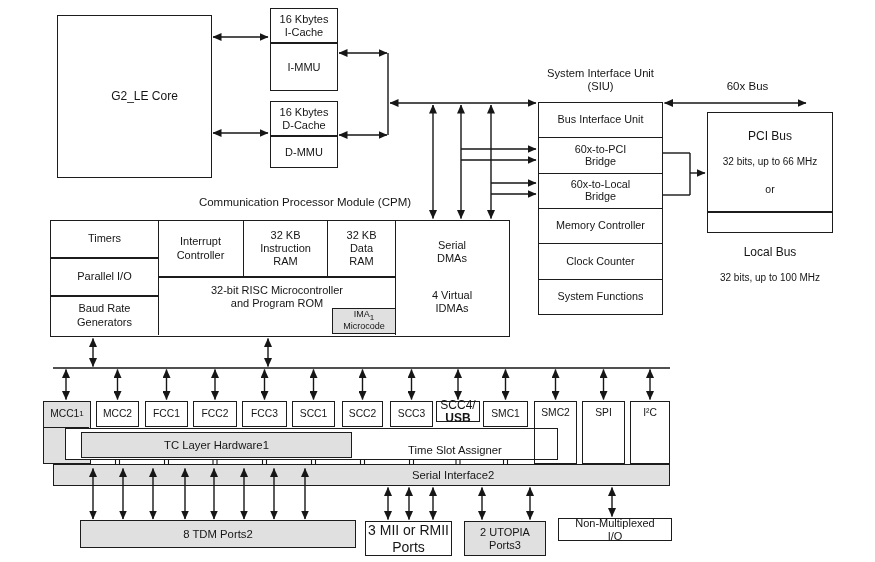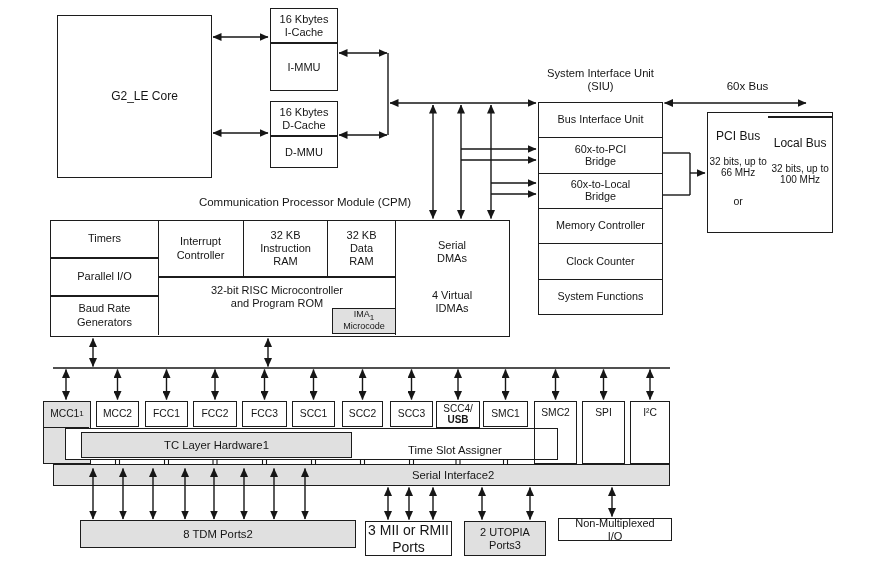--- a/index.html
+++ b/index.html
@@ -47,27 +47,27 @@
 Bridge</div>
     <div class="siu-row">60x-to-Local
 Bridge</div>
     <div class="siu-row">Memory Controller</div>
     <div class="siu-row">Clock Counter</div>
     <div class="siu-row">System Functions</div>
   </div>
 
   <div class="lbl" style="left:705px;top:79px;width:85px;height:15px;">60x Bus</div>
 
-  <div class="box" style="left:707px;top:112px;width:126px;height:121px;flex-direction:row;align-items:stretch;justify-content:flex-start;">
+  <div class="box" style="left:707px;top:112px;width:126px;height:121px;flex-direction:column;align-items:stretch;justify-content:flex-start;">
     <div style="padding-top:5px;">
       <div class="f12">PCI Bus</div>
       <div class="f10">32 bits, up to 66 MHz</div>
       <div style="font-size:10.5px;margin-top:4px;">or</div>
     </div>
-    <div style="border-top:2px solid #1c1c1c;padding-top:7px;margin-top:3px;">
+    <div style="border-top:2px solid #1c1c1c;padding-top:21px;margin-top:3px;">
       <div class="f12">Local Bus</div>
       <div class="f10">32 bits, up to 100 MHz</div>
     </div>
   </div>
 
   <div class="lbl" style="left:95px;top:195px;width:420px;height:16px;">Communication Processor Module (CPM)</div>
   <div class="box" style="left:50px;top:220px;width:460px;height:117px;">
     
     <div class="iline" style="left:106.5px;top:0;width:1.5px;height:114px;"></div>
     <div class="iline" style="left:191.5px;top:0;width:1.5px;height:55px;"></div>
@@ -111,21 +111,21 @@
   <div class="box gray" style="left:81px;top:432px;width:271px;height:26px;font-size:11.3px;">TC Layer Hardware1</div>
   <div class="lbl" style="left:352px;top:430px;width:206px;height:41px;font-size:11.3px;">Time Slot Assigner</div>
 
   <div class="box chan" style="left:96px;top:401px;width:43px;height:26px;">MCC2</div>
   <div class="box chan" style="left:145px;top:401px;width:43px;height:26px;">FCC1</div>
   <div class="box chan" style="left:193px;top:401px;width:44px;height:26px;">FCC2</div>
   <div class="box chan" style="left:242px;top:401px;width:45px;height:26px;">FCC3</div>
   <div class="box chan" style="left:292px;top:401px;width:43px;height:26px;">SCC1</div>
   <div class="box chan" style="left:342px;top:401px;width:41px;height:26px;">SCC2</div>
   <div class="box chan" style="left:390px;top:401px;width:43px;height:26px;">SCC3</div>
-  <div class="box chan" style="left:436px;top:401px;width:44px;height:27px;flex-direction:column;font-size:10px;line-height:1.05;">
+  <div class="box chan" style="left:436px;top:401px;width:44px;height:21px;flex-direction:column;font-size:12px;line-height:1.05;">
     <span>SCC4/</span><span class="b">USB</span>
   </div>
   <div class="box chan" style="left:483px;top:401px;width:45px;height:26px;">SMC1</div>
   <div class="box chan clear" style="left:534px;top:401px;width:43px;height:63px;align-items:flex-start;padding-top:5px;">SMC2</div>
   <div class="box chan" style="left:582px;top:401px;width:43px;height:63px;align-items:flex-start;padding-top:5px;">SPI</div>
   <div class="box chan" style="left:630px;top:401px;width:40px;height:63px;align-items:flex-start;padding-top:5px;">I²C</div>
 
   <div class="box gray" style="left:53px;top:464px;width:617px;height:22px;justify-content:flex-start;font-size:11.3px;">
     <span style="margin-left:358px;">Serial Interface2</span>
   </div>

